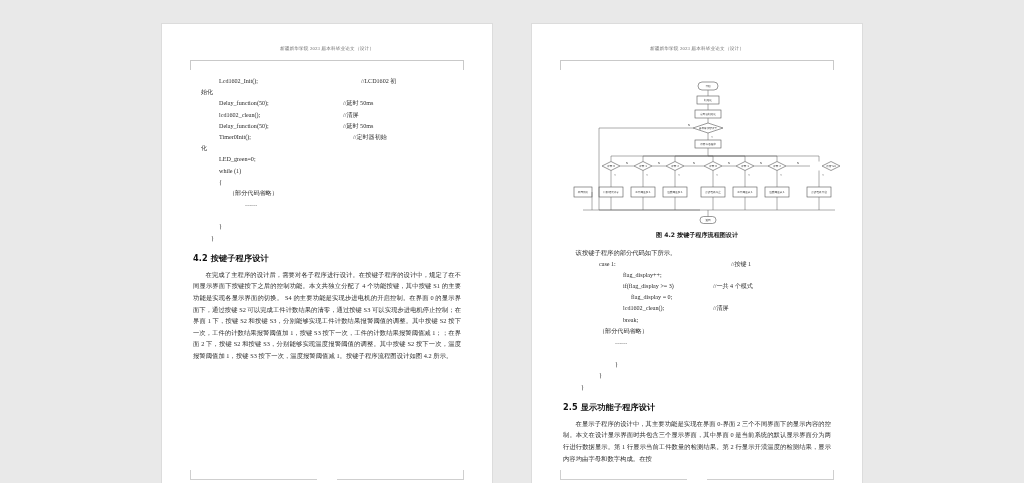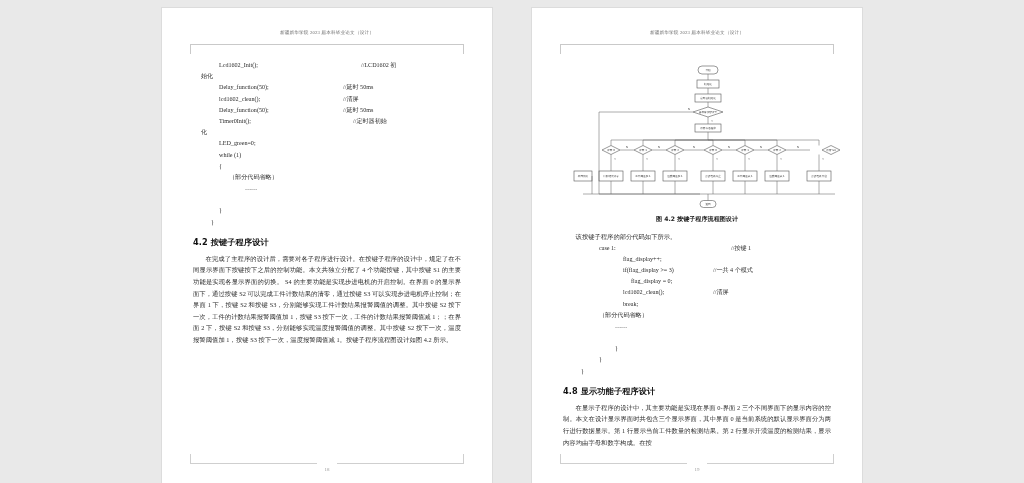--- a/index.html
+++ b/index.html
@@ -10,21 +10,21 @@
     font-family: "Liberation Serif", serif;
   }
   .viewport {
     position: relative;
     width: 1024px; height: 483px;
     background: #e9e9e9;
     display: flex;
     justify-content: center;
     align-items: flex-start;
     gap: 40px;
-    padding-top: 8px;
+    padding-top: 24px;
     box-sizing: border-box;
   }
   .page {
     position: relative;
     width: 330px;
     height: 478px;
     background: #ffffff;
     box-shadow: 0 0 0 1px #dcdcdc;
     box-sizing: border-box;
     padding: 0 22px;
@@ -312,20 +312,20 @@
           <div class="code-line ind5"><span>lcd1602_clean();</span><span class="cmt c2">//清屏</span></div>
           <div class="code-line ind5"><span>break;</span></div>
           <div class="code-line ind3"><span>（部分代码省略）</span></div>
           <div class="code-line ind4"><span>……</span></div>
           <div class="code-line ind3"><span></span></div>
           <div class="code-line ind4"><span>}</span></div>
           <div class="code-line ind3"><span>}</span></div>
           <div class="code-line ind2"><span>}</span></div>
         </div>
 
-      <div class="sec-head">4.8 显示功能子程序设计</div>
+      <div class="sec-head">2.5 显示功能子程序设计</div>
       <div class="para">在显示子程序的设计中，其主要功能是实现在界面 0-界面 2 三个不同界面下的显示内容的控制。本文在设计显示界面时共包含三个显示界面，其中界面 0 是当前系统的默认显示界面分为两行进行数据显示。第 1 行显示当前工件数量的检测结果。第 2 行显示开漠温度的检测结果，显示内容均由字母和数字构成。在按</div>
     </div>
 
     <div class="foot-rule"></div>
     <div class="page-num">19</div>
   </div>
 </div>
 
 </body></html>

